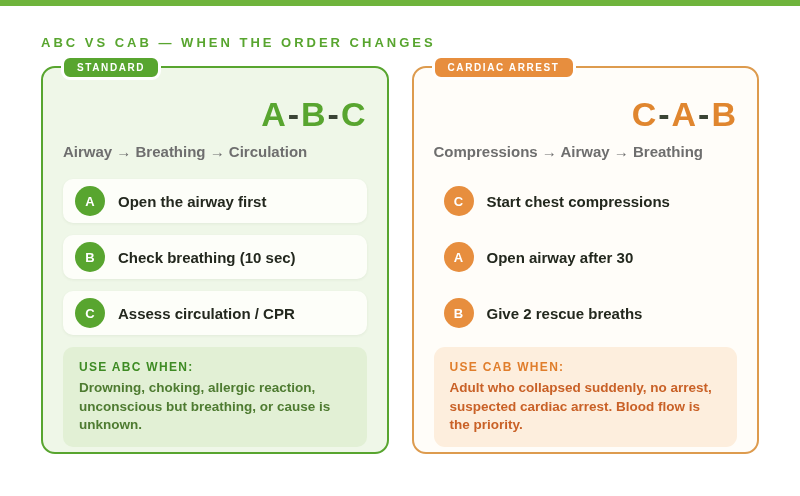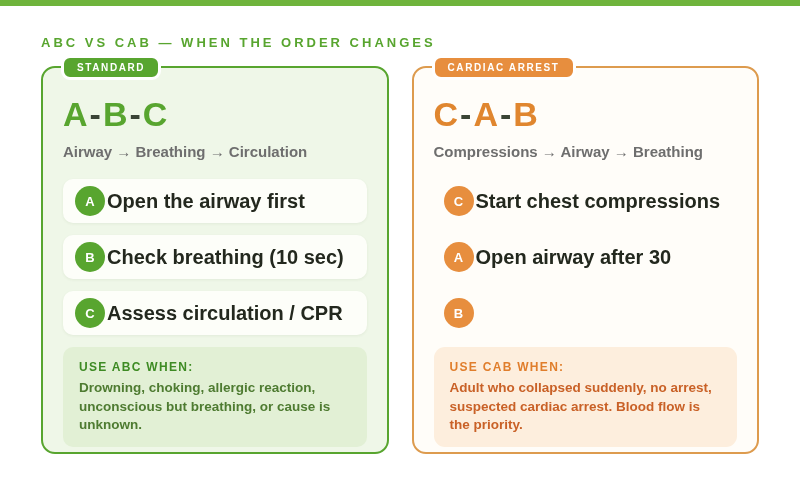--- a/index.html
+++ b/index.html
@@ -29,21 +29,21 @@
     position: absolute; top: -13px; left: 18px;
     padding: 4px 13px 4px 13px;
     border-radius: 9px; border: 3px solid #ffffff;
     color: #ffffff; font-size: 10px; font-weight: bold; letter-spacing: 1.6px;
     white-space: nowrap;
   }
   .badge.green-bg { background: var(--green); }
   .badge.orange-bg { background: var(--orange); }
   .card-title {
     margin-top: 12px;
-    font-size: 34px; font-weight: 800; letter-spacing: 1px; line-height: 1.1;
+    font-size: 34px; font-weight: 800; letter-spacing: 1px; line-height: 1.1; text-align: right;
   }
   .card-title .lt-green { color: var(--green); }
   .card-title .lt-orange { color: var(--orange_title); }
   .card-title .dash { color: var(--dash); padding: 0 1px; }
   .card-subtitle {
     margin-top: 10px;
     font-size: 15px; font-weight: bold;
     color: var(--subtitle);
   }
   .steps { margin-top: 19px; }
@@ -60,22 +60,22 @@
   .card.orange .step { padding: 0 10px; }
   .circle {
     width: 30px; height: 30px; flex: 0 0 30px;
     border-radius: 50%;
     display: flex; align-items: center; justify-content: center;
     color: #ffffff; font-size: 13px; font-weight: bold;
   }
   .card.green .circle { background: var(--green); }
   .card.orange .circle { background: var(--orange); }
   .step-text {
-    margin-left: 2px;
-    font-size: 20px; font-weight: bold;
+    margin-left: 13px;
+    font-size: 15px; font-weight: bold;
     color: var(--step_text);
   }
   .note { margin-top: 8px; border-radius: 10px; padding: 13px 16px 13px 16px; }
   .card.green .note { background: var(--green_note_bg); }
   .card.orange .note { background: var(--orange_note_bg); border-radius: 11px; }
   .note-heading { font-size: 12px; font-weight: bold; letter-spacing: 1.3px; }
   .card.green .note-heading { color: var(--green_note_heading); }
   .card.orange .note-heading { color: var(--orange_note_heading); }
   .note-body { margin-top: 5px; font-size: 13.5px; font-weight: bold; line-height: 1.35; }
   .card.green .note-body { color: var(--green_note_body); }
@@ -129,20 +129,21 @@
       <div class="step">
         <span class="circle">C</span>
         <span class="step-text">Start chest compressions</span>
       </div>
       <div class="step">
         <span class="circle">A</span>
         <span class="step-text">Open airway after 30</span>
       </div>
       <div class="step">
         <span class="circle">B</span>
+        <span class="step-text">Give 2 rescue breaths</span>
       </div>
     </div>
 
     <div class="note">
       <div class="note-heading">USE CAB WHEN:</div>
       <div class="note-body">Adult who collapsed suddenly, no arrest, suspected cardiac arrest. Blood flow is the priority.</div>
     </div>
   </div>
 
 </div>

